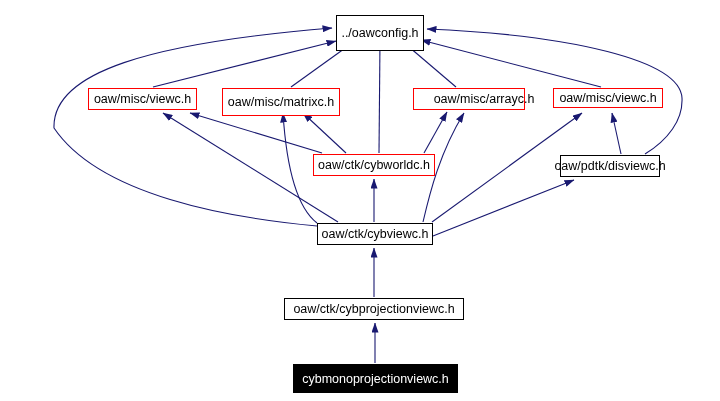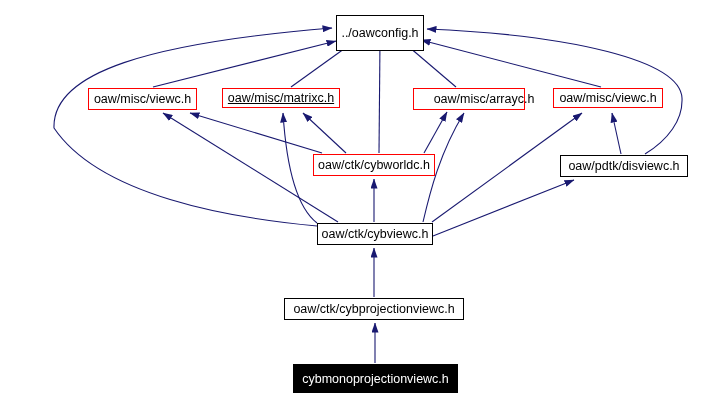--- a/index.html
+++ b/index.html
@@ -71,22 +71,22 @@
     <path class="edge" d="M432,222 L582,113" marker-end="url(#arrow)" style="stroke: rgb(25, 25, 112);"></path>
     <path class="edge" d="M621,154 L612,113" marker-end="url(#arrow)" style="stroke: rgb(25, 25, 112);"></path>
     <path class="edge" d="M374,222 L374,179" marker-end="url(#arrow)" style="stroke: rgb(25, 25, 112);"></path>
     <path class="edge" d="M433,236 L574,180" marker-end="url(#arrow)" style="stroke: rgb(25, 25, 112);"></path>
     <path class="edge" d="M374,297 L374,248" marker-end="url(#arrow)" style="stroke: rgb(25, 25, 112);"></path>
     <path class="edge" d="M375,363 L375,323" marker-end="url(#arrow)" style="stroke: rgb(25, 25, 112);"></path>
   </svg>
 
   <div class="node" style="left: 336px; top: 15px; width: 88px; height: 36px;">../oawconfig.h</div>
   <div class="node red" style="left: 88px; top: 88px; width: 109px; height: 22px;">oaw/misc/viewc.h</div>
-  <div class="node red" style="left: 222px; top: 88px; width: 118px; height: 20px; text-decoration: underline;">oaw/misc/matrixc.h</div>
+  <div class="node red" style="left: 222px; top: 88px; width: 118px; height: 28px;">oaw/misc/matrixc.h</div>
   <div class="node red" style="left: 413px; top: 88px; width: 112px; height: 22px; padding-left: 30px;">oaw/misc/arrayc.h</div>
   <div class="node red" style="left: 553px; top: 88px; width: 110px; height: 20px;">oaw/misc/viewc.h</div>
   <div class="node red" style="left: 313px; top: 154px; width: 122px; height: 22px;">oaw/ctk/cybworldc.h</div>
-  <div class="node" style="left: 560px; top: 155px; width: 128px; height: 22px;">oaw/pdtk/disviewc.h</div>
+  <div class="node" style="left: 560px; top: 155px; width: 100px; height: 22px;">oaw/pdtk/disviewc.h</div>
   <div class="node" style="left: 317px; top: 223px; width: 116px; height: 22px;">oaw/ctk/cybviewc.h</div>
   <div class="node" style="left: 284px; top: 298px; width: 180px; height: 22px;">oaw/ctk/cybprojectionviewc.h</div>
   <div class="node current" style="left: 293px; top: 364px; width: 165px; height: 29px;">cybmonoprojectionviewc.h</div>
 
 </div>
 
 </body></html>

